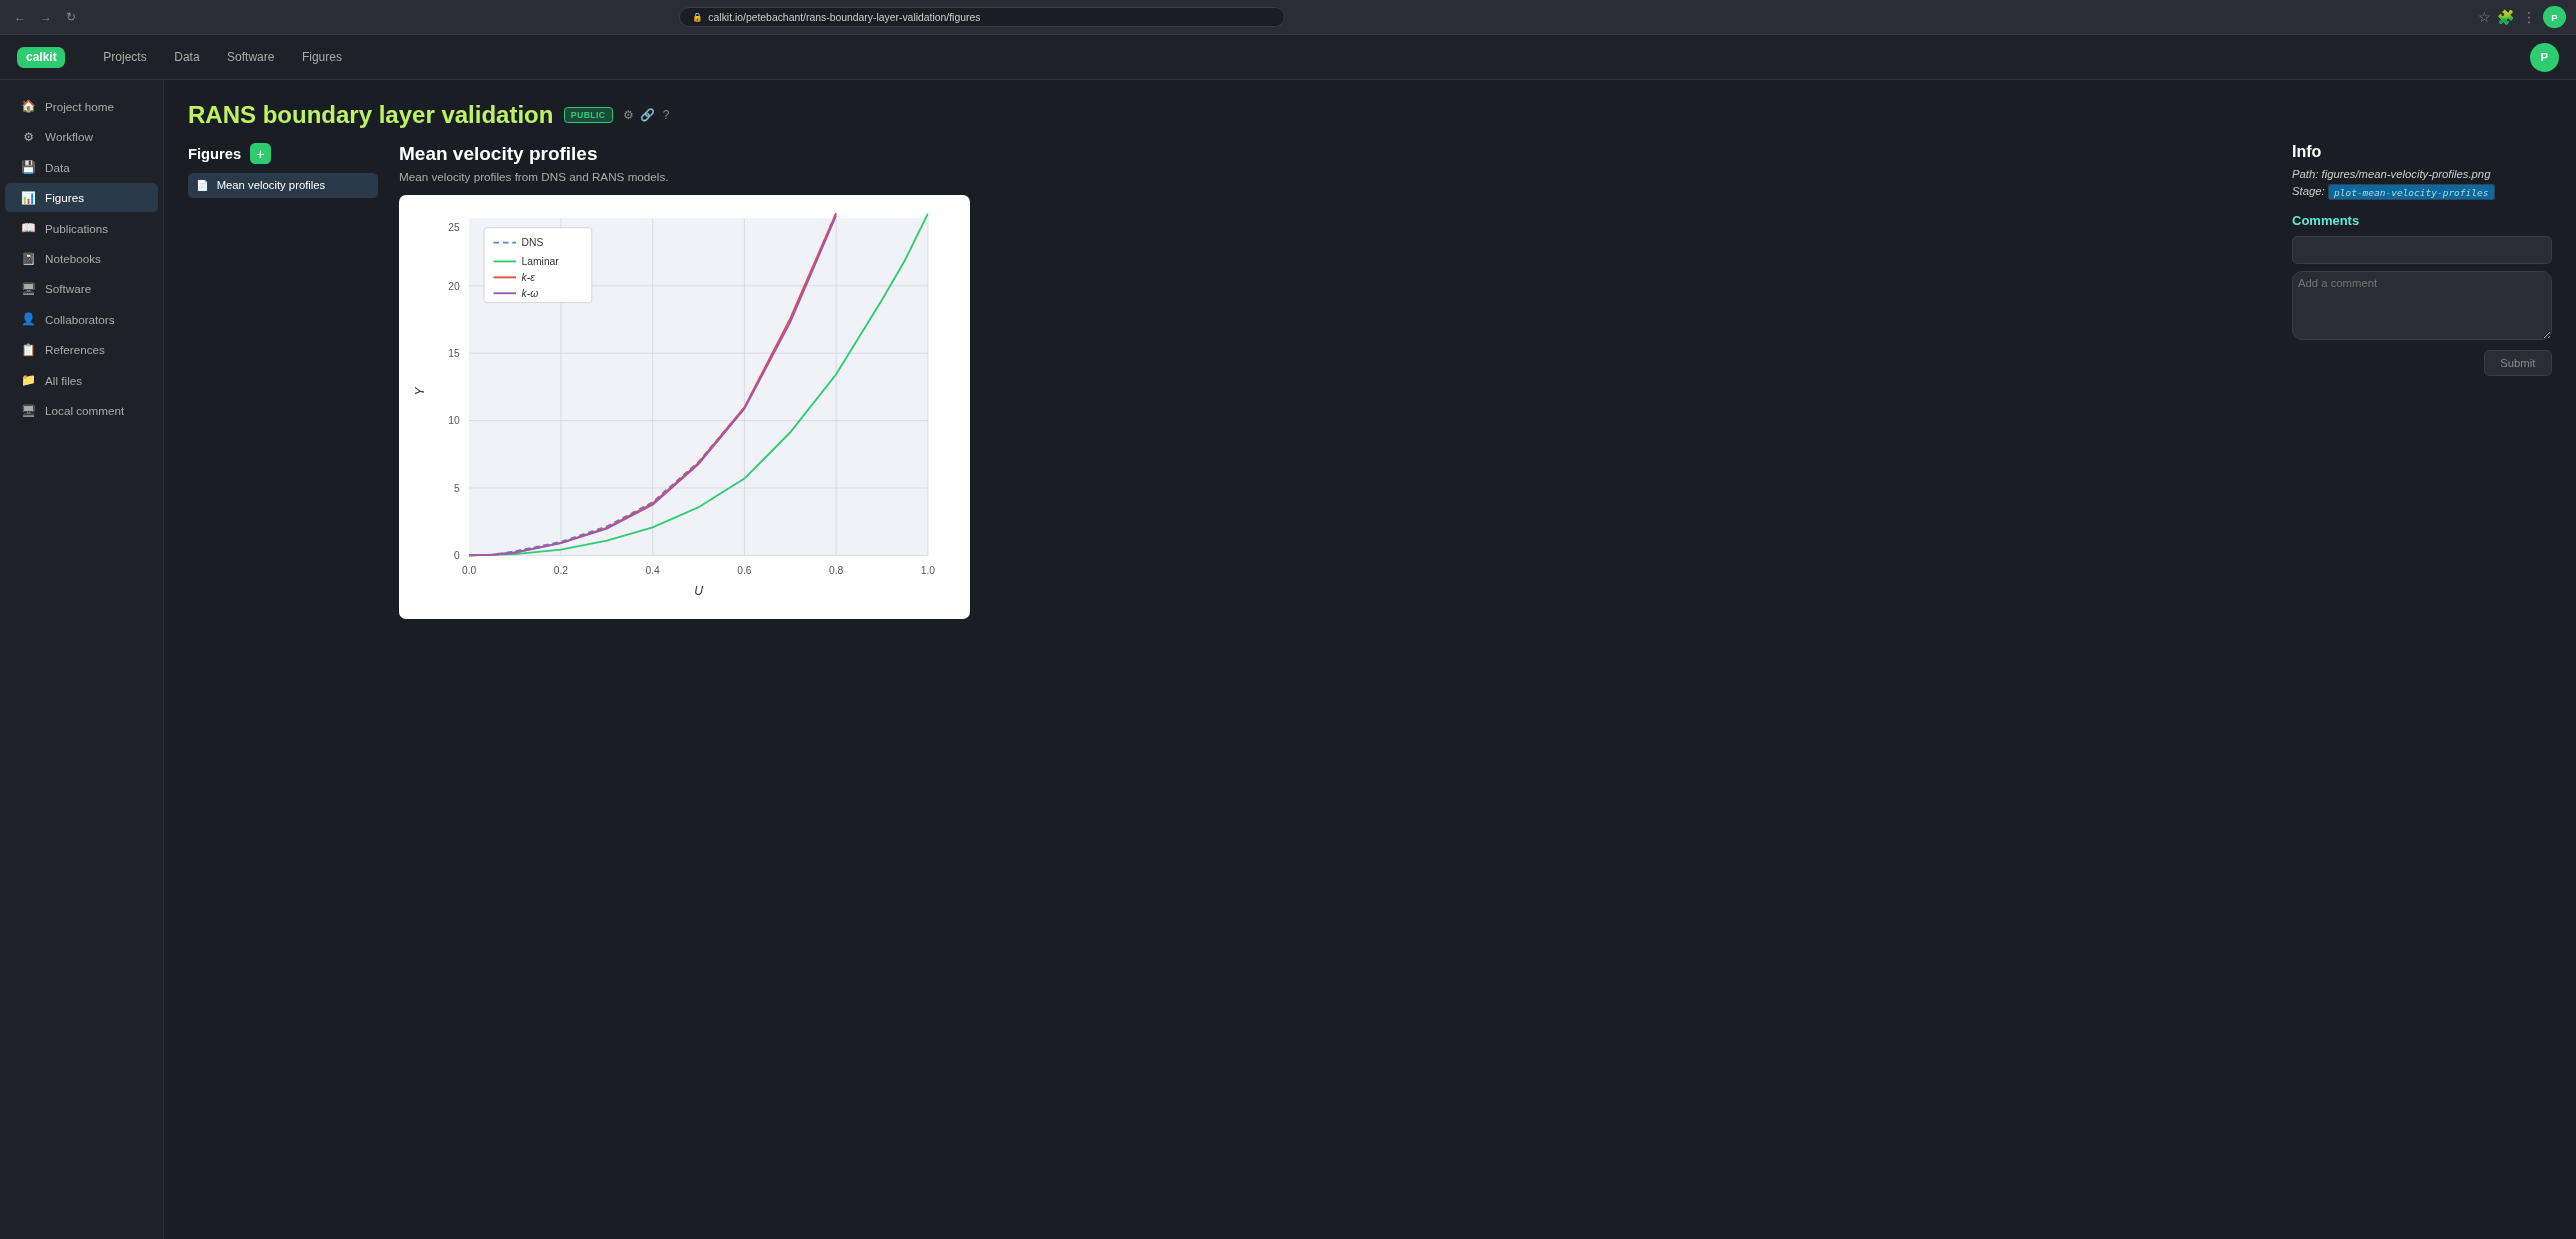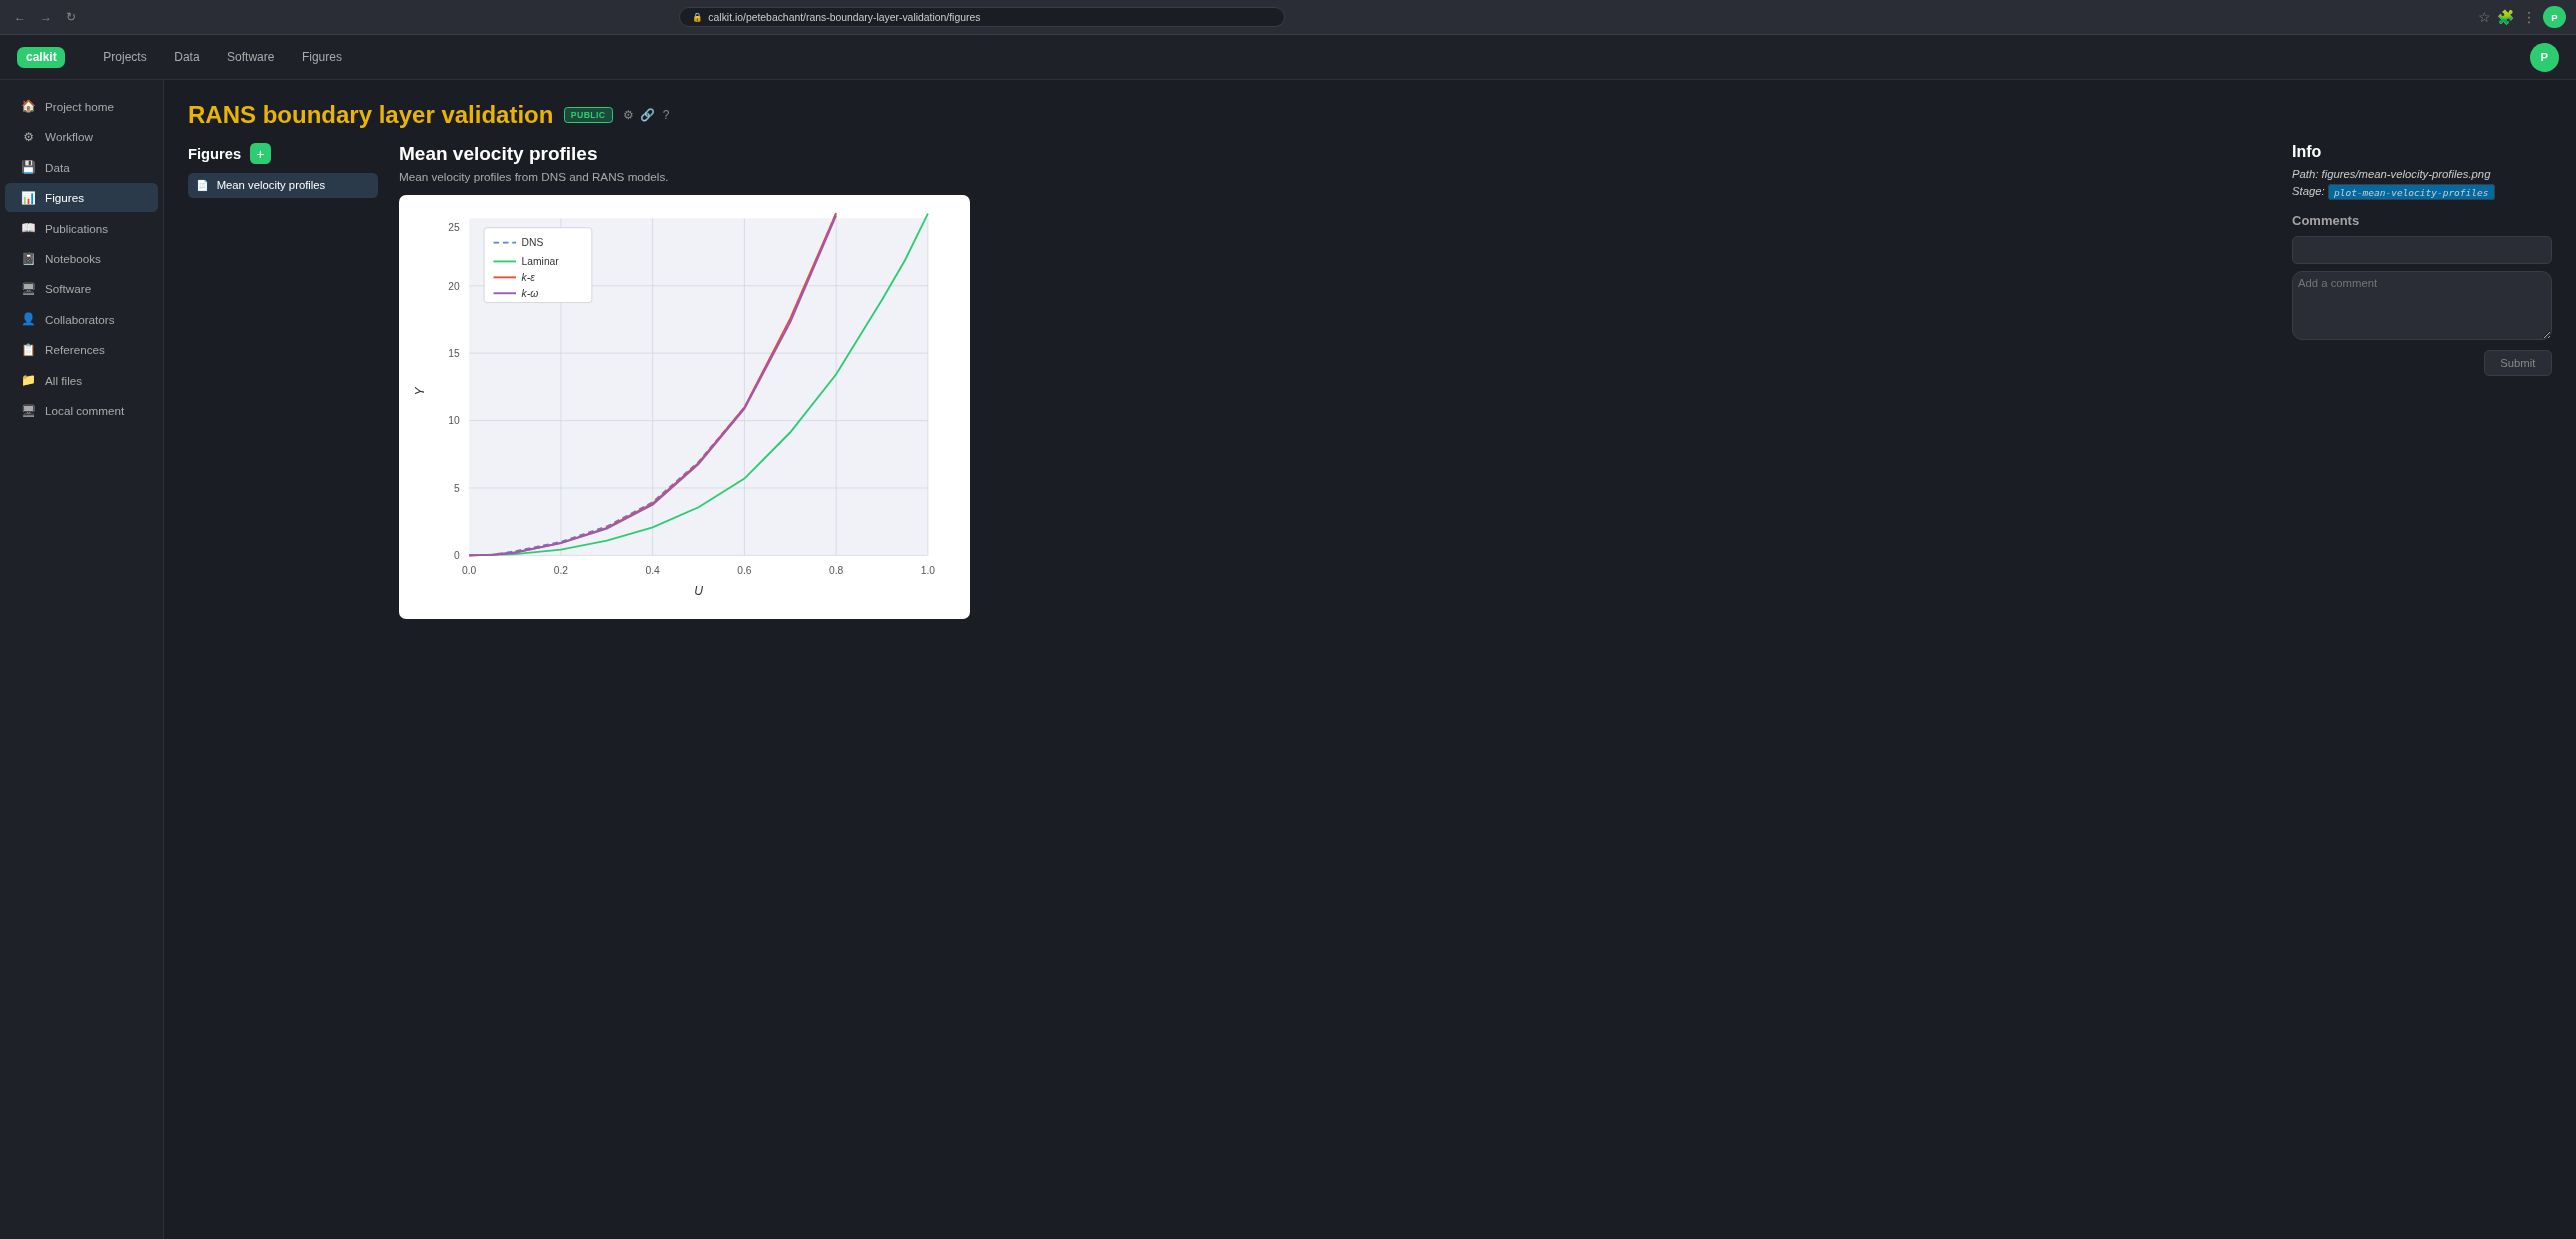--- a/index.html
+++ b/index.html
@@ -75,21 +75,21 @@
     .sidebar-icon { font-size: 12px; width: 15.6px; text-align: center; }
 
     
     .main-content { flex: 1; overflow-y: auto; background: #1a1d23; }
 
     
     .project-header {
       padding: 21px 24px 14px;
       display: flex; align-items: center; gap: 10.4px; flex-wrap: wrap;
     }
-    .project-title { font-size: 24px; font-weight: 700; color: #eab308; }
+    .project-title { font-size: 24px; font-weight: 700; color: #bef264; }
     .badge-public {
       background: #1a4a3a; color: #2ecc71; border: 0.9px solid #2ecc71;
       font-size: 8.7px; font-weight: 700; padding: 1.7px 6px; border-radius: 3.5px; letter-spacing: 0.4px;
     }
     .project-header-icons { display: flex; align-items: center; gap: 7px; color: #888; font-size: 12px; }
     .header-icon-btn { background: none; border: none; color: #888; cursor: pointer; font-size: 12px; }
 
     
     .figures-layout { display: flex; gap: 0; padding: 0 24px 24px; align-items: flex-start; }
 
@@ -127,21 +127,21 @@
 
     
     .info-panel { width: 260px; flex-shrink: 0; margin-left: 21px; }
     .info-title { font-size: 16px; font-weight: 600; color: #fff; margin-bottom: 7px; }
     .info-row { font-size: 11.3px; color: #ccc; margin-bottom: 5.2px; font-style: italic; }
     .code-tag {
       background: #0369a1; border: 0.9px solid #3a3d45; border-radius: 3.5px;
       padding: 1.7px 5.2px; font-family: monospace; font-size: 9.5px; color: #ccc;
     }
     .comments-section { margin-top: 15.6px; }
-    .comments-title { font-size: 13px; font-weight: 600; color: #a3a3a3; margin-bottom: 8.7px; }
+    .comments-title { font-size: 13px; font-weight: 600; color: #5eead4; margin-bottom: 8.7px; }
     .comments-input-bar {
       width: 100%; background: #2a2d35; border: 0.9px solid #3a3d45; border-radius: 5.2px;
       height: 28px; margin-bottom: 7px;
     }
     .comment-textarea {
       width: 100%; background: #2a2d35; border: 0.9px solid #3a3d45; border-radius: 10px;
       color: #888; padding: 5px; font-size: 11.3px; resize: vertical; min-height: 69px;
       font-family: inherit;
     }
     .submit-btn {

